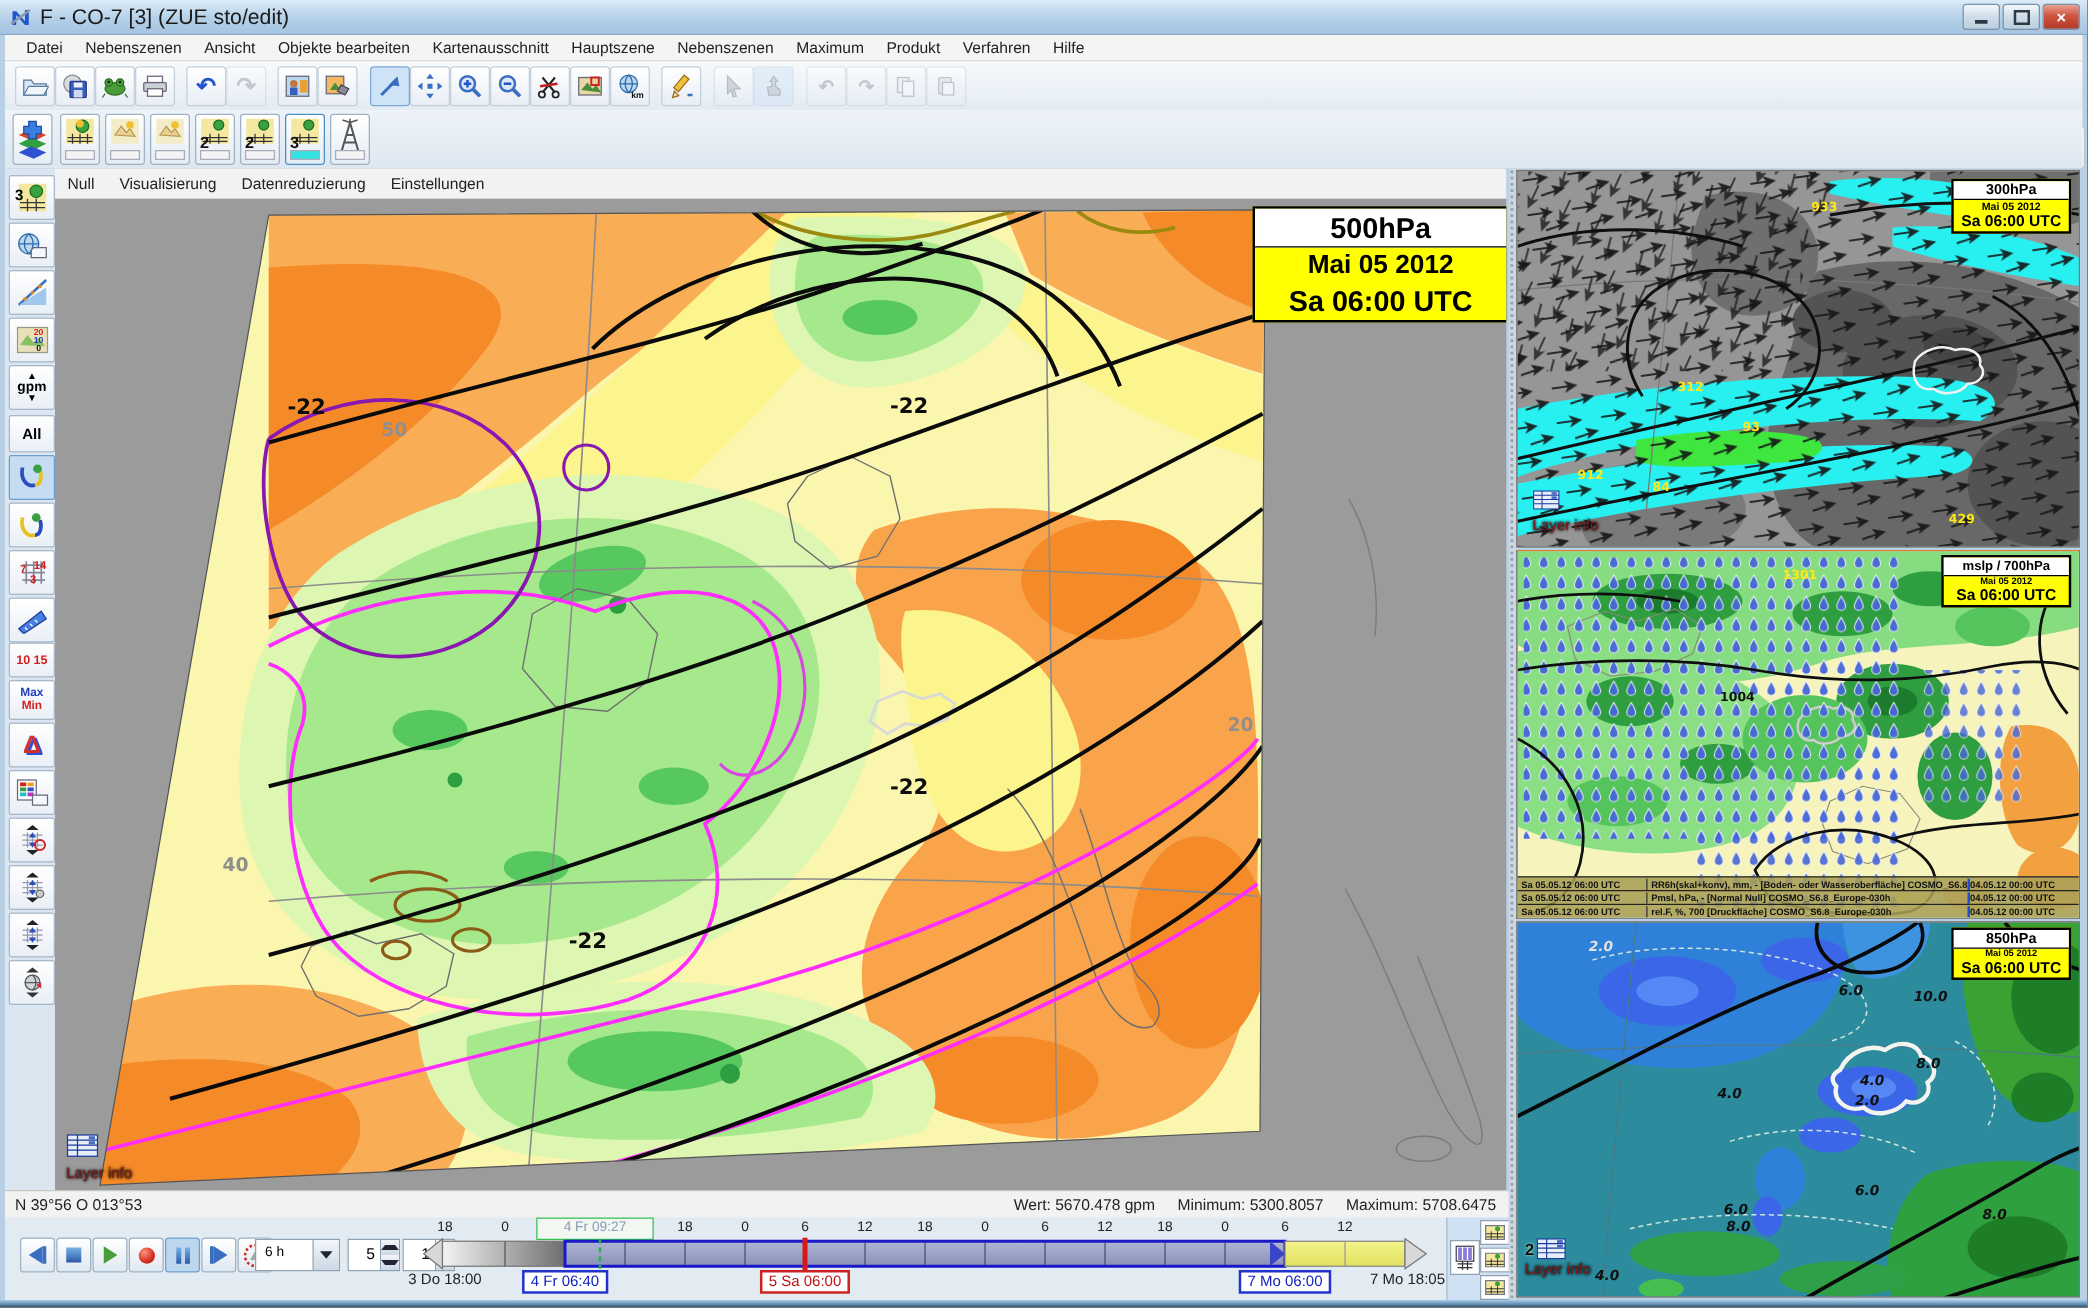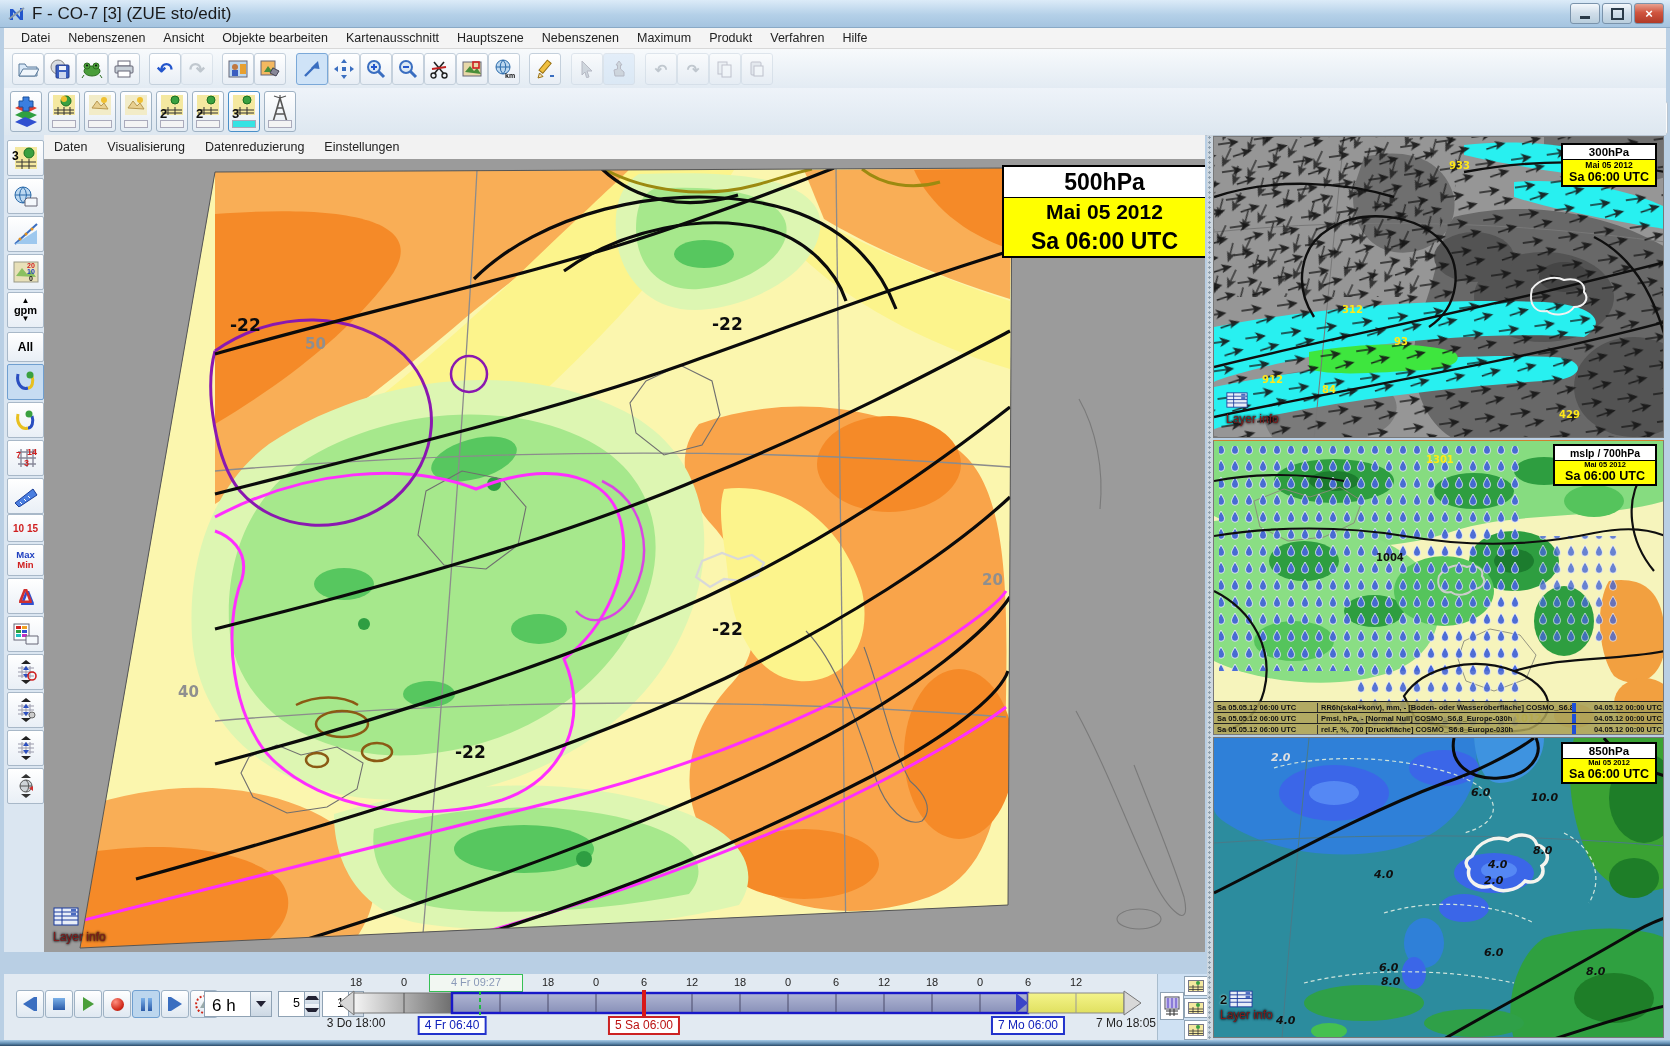--- a/index.html
+++ b/index.html
@@ -58,21 +58,21 @@
   .tri-r{width:0;height:0;border-left:11px solid #4a9e3a;border-top:7px solid transparent;border-bottom:7px solid transparent;}
   .tri-r.blue{border-left-color:#3a6ec0;}
   .tri-l{width:0;height:0;border-right:11px solid #3a6ec0;border-top:7px solid transparent;border-bottom:7px solid transparent;}
   .sq{width:12px;height:12px;background:linear-gradient(#7ab0e8,#2a5aa8);}
   .dot{width:13px;height:13px;border-radius:50%;background:radial-gradient(circle at 35% 30%,#ff9080,#d02818 65%,#901008);}
   .bar-v{width:4px;height:13px;background:linear-gradient(#7ab0e8,#2a5aa8);margin:0 1.5px;}
   .stick{width:3px;height:14px;background:#3a6ec0;}
   .animring{width:15px;height:15px;border:2px dotted #d02818;border-radius:50%;display:flex;align-items:center;justify-content:center;}
   .animring i{width:0;height:0;border-bottom:7px solid #9aa;border-left:4px solid transparent;border-right:4px solid transparent;}
   #stepcombo{left:200px;top:17px;width:66px;height:24px;border:1px solid #8fa2b4;background:#fff;display:flex;}
-  #stepcombo .val{flex:1;font-size:17px;padding:4px 0 0 7px;}
+  #stepcombo .val{flex:1;font-size:11px;padding:4px 0 0 7px;}
   #stepcombo .dd{width:20px;background:linear-gradient(#f2f6fa,#ccd8e4);border-left:1px solid #8fa2b4;display:flex;align-items:center;justify-content:center;}
   .ddtri{width:0;height:0;border-top:6px solid #223;border-left:5px solid transparent;border-right:5px solid transparent;}
   .spinner{position:absolute;top:17px;height:24px;border:1px solid #8fa2b4;background:#fff;display:flex;}
   .spinner .val{font-size:12.5px;padding:4px 4px 0 0;text-align:right;flex:1;}
   .spinner .btns{width:14px;display:flex;flex-direction:column;border-left:1px solid #8fa2b4;}
   .spinner .btns div{flex:1;background:linear-gradient(#f2f6fa,#ccd8e4);display:flex;align-items:center;justify-content:center;}
   .utri{width:0;height:0;border-bottom:4px solid #223;border-left:3.5px solid transparent;border-right:3.5px solid transparent;}
   .dtri{width:0;height:0;border-top:4px solid #223;border-left:3.5px solid transparent;border-right:3.5px solid transparent;}
   .tick{position:absolute;top:2px;transform:translateX(-50%);font-size:11px;color:#222;}
   #cursorbox{position:absolute;left:425px;top:0px;width:92px;height:16px;border:1px solid #35c055;background:#f2f7f2;color:#8a9ab8;font-size:11px;text-align:center;line-height:15px;}
@@ -87,21 +87,21 @@
   .panel{position:absolute;left:1213px;width:451px;overflow:hidden;border:1px solid #777;box-sizing:border-box;background:#999;}
   .panelbox{position:absolute;border:2px solid #000;background:#ffff00;z-index:5;}
   .panelbox .lv{background:#fff;font-size:11.5px;font-weight:bold;text-align:center;height:14px;line-height:14px;border-bottom:1px solid #000;}
   .panelbox .dt{font-size:8.5px;font-weight:bold;text-align:center;height:10px;line-height:10px;}
   .panelbox .tm{font-size:12.5px;font-weight:bold;text-align:center;height:15px;line-height:15px;}
   #legendrows{position:absolute;left:0;bottom:0;width:451px;z-index:4;}
   .legrow{display:flex;background:rgba(168,159,86,.88);border-top:1px solid #222;height:10px;align-items:center;font-weight:bold;}
   .legrow div{font-size:7.5px;color:#111;white-space:nowrap;overflow:hidden;}
   .legrow .c1{width:100px;padding-left:3px;flex:none;border-right:1px solid #333;}
   .legrow .c2{flex:1;padding-left:3px;}
-  .legrow .c3{width:86px;flex:none;text-align:right;padding-right:3px;border-left:4px solid #1d4ed8;}
+  .legrow .c3{width:86px;flex:none;text-align:left;padding-right:3px;border-left:2px solid #1d4ed8;}
   
   #botframe{left:0;top:1040px;width:1670px;height:6px;background:linear-gradient(#a8cce8,#5e89ad 60%,#2b4a66);}
   .svgtxt{font-family:"DejaVu Sans",sans-serif;}
 </style>
 </head>
 <body>
 
 <div id="app">
 
   <div id="titlebar" class="abs">
@@ -523,21 +523,21 @@
           <path d="M12 1 l5 4 h-10 Z" fill="#333"></path>
           <path d="M12 25 l5 -4 h-10 Z" fill="#333"></path>
           <circle cx="12" cy="13" r="6" fill="#cfd4d8" stroke="#555"></circle>
           <path d="M6 13 h12 M12 7 a8 8 0 0 1 0 12" stroke="#555" fill="none"></path>
           <path d="M15 15 l4 -2 0 5 Z" fill="#d03030"></path>
         </svg>
       </div>
   </div>
 
   <div id="scenemenu" class="abs">
-    <span class="smenu-item">Daten</span>
+    <span class="smenu-item">Null</span>
     <span class="smenu-item">Visualisierung</span>
     <span class="smenu-item">Datenreduzierung</span>
     <span class="smenu-item">Einstellungen</span>
   </div>
 
   <div id="mapscene" class="abs">
     <svg width="1161" height="793" viewBox="0 0 1161 793">
       <defs>
         <clipPath id="mapclip">
             <polygon points="171,13 968,9 964,746 36,789"></polygon>
@@ -645,20 +645,28 @@
       <svg width="26" height="19" viewBox="0 0 26 19">
           <rect x="1" y="1" width="24" height="17" fill="#e8eef8" stroke="#1a3a9c"></rect>
           <path d="M1 5 h24 M1 9 h24 M1 13 h24 M9 1 v17" stroke="#1a3a9c" stroke-width="1"></path>
           <rect x="18" y="2" width="5" height="2.5" fill="#4a6ac0"></rect>
           <rect x="18" y="6" width="5" height="2.5" fill="#4a6ac0"></rect>
         </svg>
       <div class="layerinfo-txt">Layer info</div>
     </div>
   </div>
 
+  <div id="statusbar" class="abs">
+    <span style="padding-left:8px">N 39°56 O 013°53</span>
+    <div class="right">
+      <span>Wert: 5670.478 gpm</span>
+      <span>Minimum: 5300.8057</span>
+      <span>Maximum: 5708.6475</span>
+    </div>
+  </div>
 
   <div id="bottombar" class="abs">
     <div class="mbtn" style="left:12px">
         <div style="display:flex;align-items:center">
           <div class="tri-l"></div>
           <div class="stick"></div>
         </div>
       </div>
     <div class="mbtn" style="left:41px">
         <div class="sq"></div>

